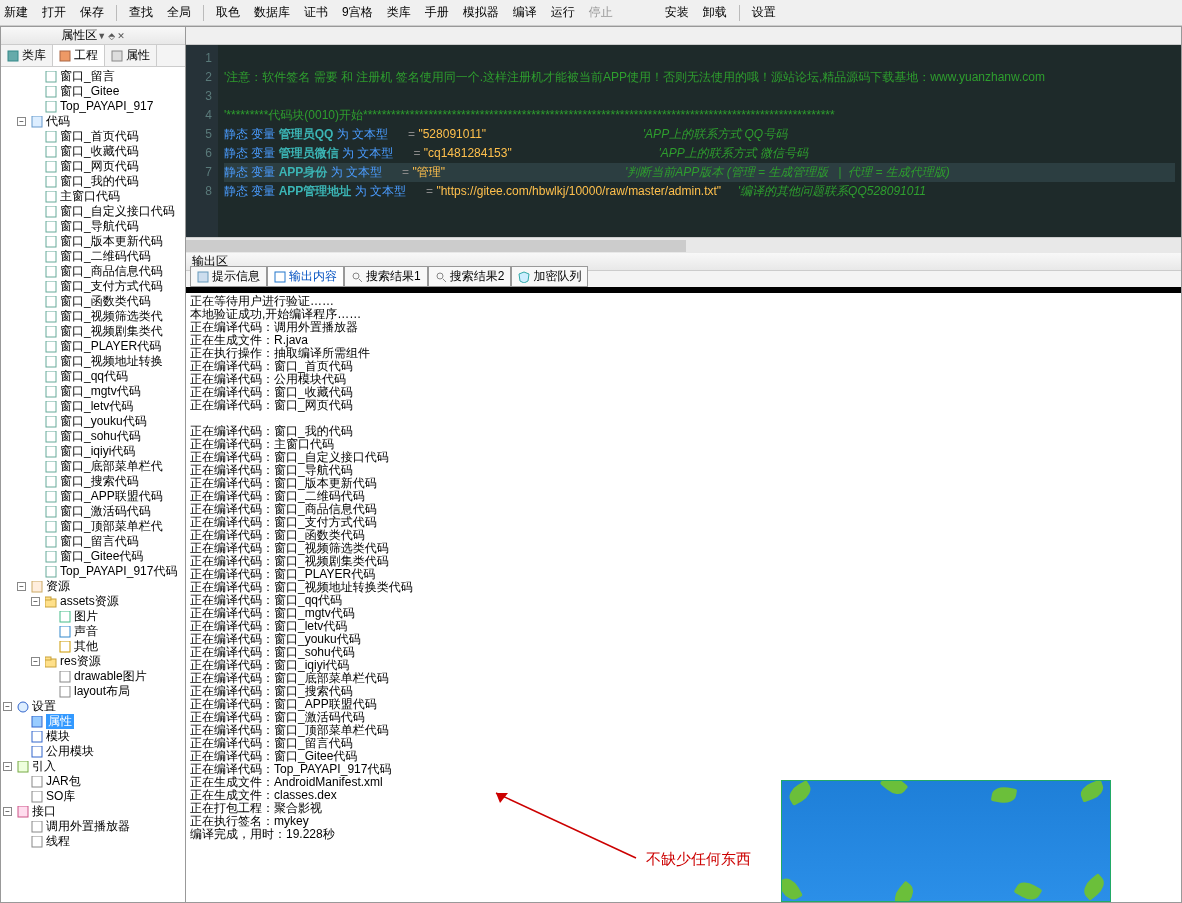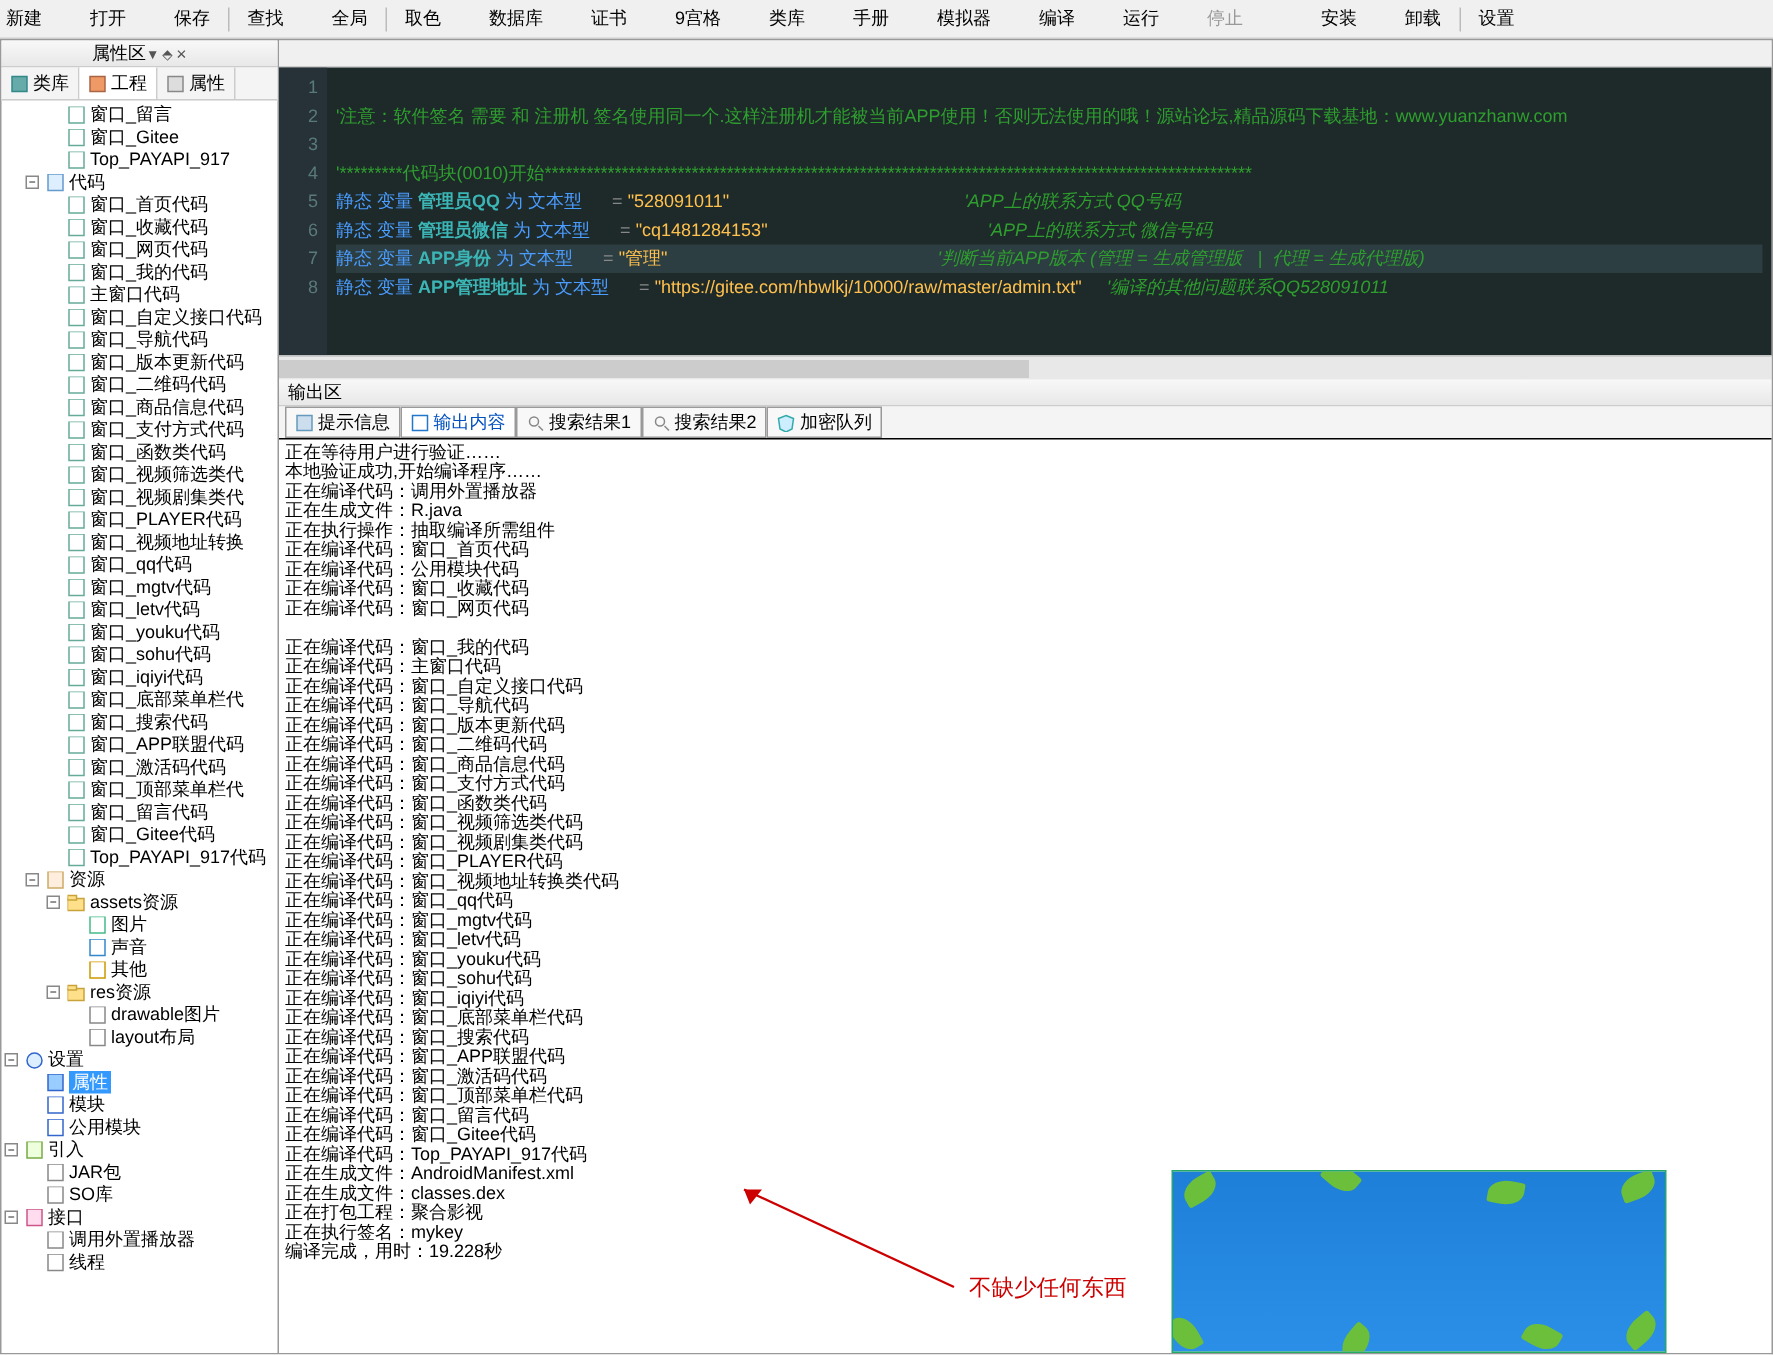--- a/index.html
+++ b/index.html
@@ -1,18 +1,18 @@
 <!DOCTYPE html>
 <html><head>
 <meta charset="utf-8">
 <style>
 * { margin: 0; padding: 0; box-sizing: border-box; font-family: "Microsoft YaHei", SimSun, sans-serif; font-size: 12px; }
 body { width: 1182px; height: 903px; background: #fff; overflow: hidden; display: flex; flex-direction: column; }
 .menubar { height: 26px; background: #f0f0f0; border-bottom: 1px solid #ccc; display: flex; align-items: center; padding: 0 4px; gap: 12px; }
-.menubar .group { display: flex; gap: 32px; }
+.menubar .group { display: flex; gap: 14px; }
 .menubar .sep { width: 1px; height: 16px; background: #bbb; }
 .menubar .disabled { color: #999; }
 .menubar .item { cursor: pointer; }
 .main { flex: 1; display: flex; min-height: 0; }
 .sidebar { width: 186px; border: 1px solid #999; display: flex; flex-direction: column; background: #fff; }
 .panel-title { height: 18px; background: linear-gradient(#f8f8f8,#e8e8e8); border-bottom: 1px solid #ccc; display: flex; align-items: center; justify-content: center; padding: 0 4px; font-size: 11px; }
 .panel-title .ctrls { display: flex; gap: 2px; }
 .panel-title .ctrls span { font-size: 9px; color: #555; cursor: pointer; }
 .side-tabs { height: 22px; display: flex; border-bottom: 1px solid #ccc; background: #f4f4f4; }
 .side-tab { padding: 2px 6px; border-right: 1px solid #ccc; display: flex; align-items: center; gap: 3px; cursor: pointer; }
@@ -39,21 +39,21 @@
 .c-teal { color: #3bb5b5; font-weight: bold; }
 .c-gray { color: #888; }
 .c-str { color: #ffc04d; }
 .c-note { color: #2e9e2e; font-style: italic; }
 .hscroll { height: 16px; background: #e8e8e8; border-top: 1px solid #ccc; position: relative; }
 .hscroll .thumb { position: absolute; left: 0; top: 2px; width: 500px; height: 12px; background: #ccc; }
 .ed-tabs { height: 22px; background: #f4f4f4; border-bottom: 1px solid #ccc; display: flex; align-items: flex-end; padding-left: 4px; }
 .ed-tab { border: 1px solid #999; border-bottom: none; background: #fff; padding: 2px 8px; display: flex; align-items: center; gap: 4px; font-size: 12px; }
 .output { flex: 1; display: flex; flex-direction: column; min-height: 0; }
 .out-title { height: 18px; background: linear-gradient(#f8f8f8,#e8e8e8); border-bottom: 1px solid #ccc; padding: 0 6px; display: flex; align-items: center; font-size: 11px; }
-.out-tabs { height: 22px; background: #f4f4f4; border-bottom: 1px solid #000000; display: flex; align-items: flex-start; padding-left: 4px; gap: 0; }
+.out-tabs { height: 22px; background: #f4f4f4; border-bottom: 6px solid #000000; display: flex; align-items: flex-end; padding-left: 4px; gap: 0; }
 .out-tab { border: 1px solid #999; padding: 1px 6px; display: flex; align-items: center; gap: 3px; background: #f8f8f8; cursor: pointer; }
 .out-tab.active { background: #fff; color: #0050c0; }
 .out-body { flex: 1; position: relative; overflow: hidden; font-family: SimSun, monospace; font-size: 12px; line-height: 13px; padding: 2px 4px; white-space: pre; }
 .out-body .arrow { position: absolute; left: 300px; top: 490px; pointer-events: none; }
 .annotation { position: absolute; left: 460px; top: 560px; color: #c00; font-size: 15px; font-family: Microsoft YaHei; }
 .preview { position: absolute; right: 70px; bottom: 0; width: 330px; height: 122px; background: linear-gradient(#1e7fd8,#2b8fe8); border: 1px solid #2a6; overflow: hidden; }
 .leaf { position: absolute; width: 24px; height: 16px; background: #6bbf3a; border-radius: 60% 10% 60% 10%; transform: rotate(var(--r,20deg)); }
 svg.tico { width: 12px; height: 12px; }
 </style>
 </head>

